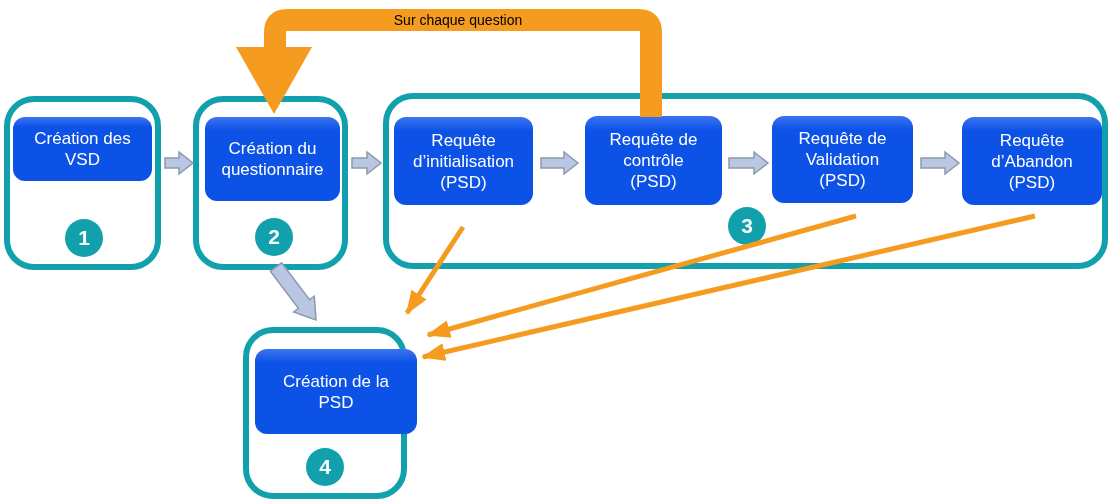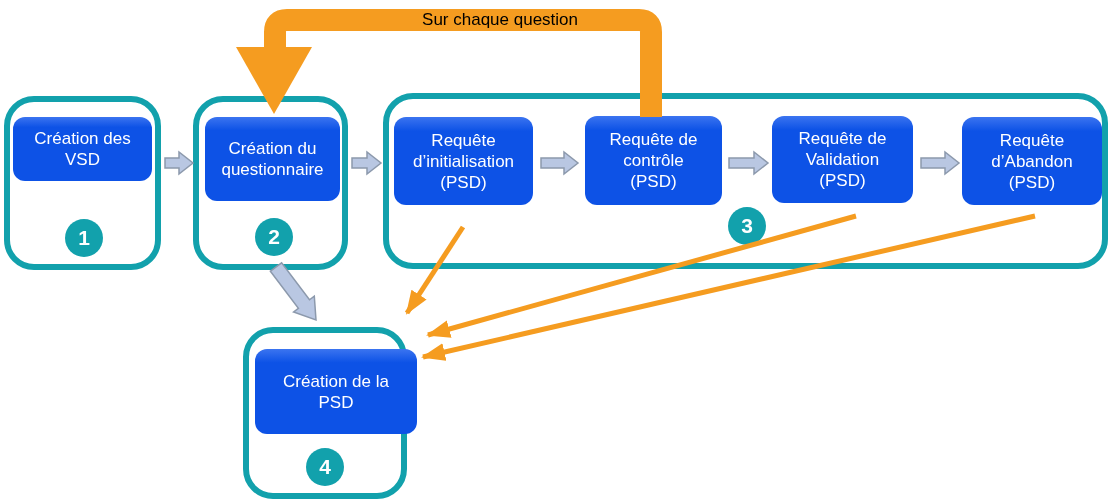--- a/index.html
+++ b/index.html
@@ -19,21 +19,21 @@
     white-space:pre-line;padding:4px;
   }
   .numcircle{
     position:absolute;width:38px;height:38px;border-radius:50%;
     background:#12A1AC;color:#ffffff;font-size:21px;font-weight:bold;
     display:flex;align-items:center;justify-content:center;z-index:3;
   }
   .arrow-layer{position:absolute;left:0;top:0;z-index:4;pointer-events:none;}
   .loop-label{
     position:absolute;left:338px;top:9px;width:240px;height:22px;z-index:5;
-    color:#000000;font-size:17px;line-height:22px;text-align:right;
+    color:#000000;font-size:14px;line-height:22px;text-align:center;
   }
   .gray-arrow{fill:#B9C7E2;stroke:#8C99AC;stroke-width:1.5;}
   .orange{stroke:#F59C20;}
   .orange-fill{fill:#F59C20;}
 </style>
 </head>
 <body>
 
 <div class="stage">
 

